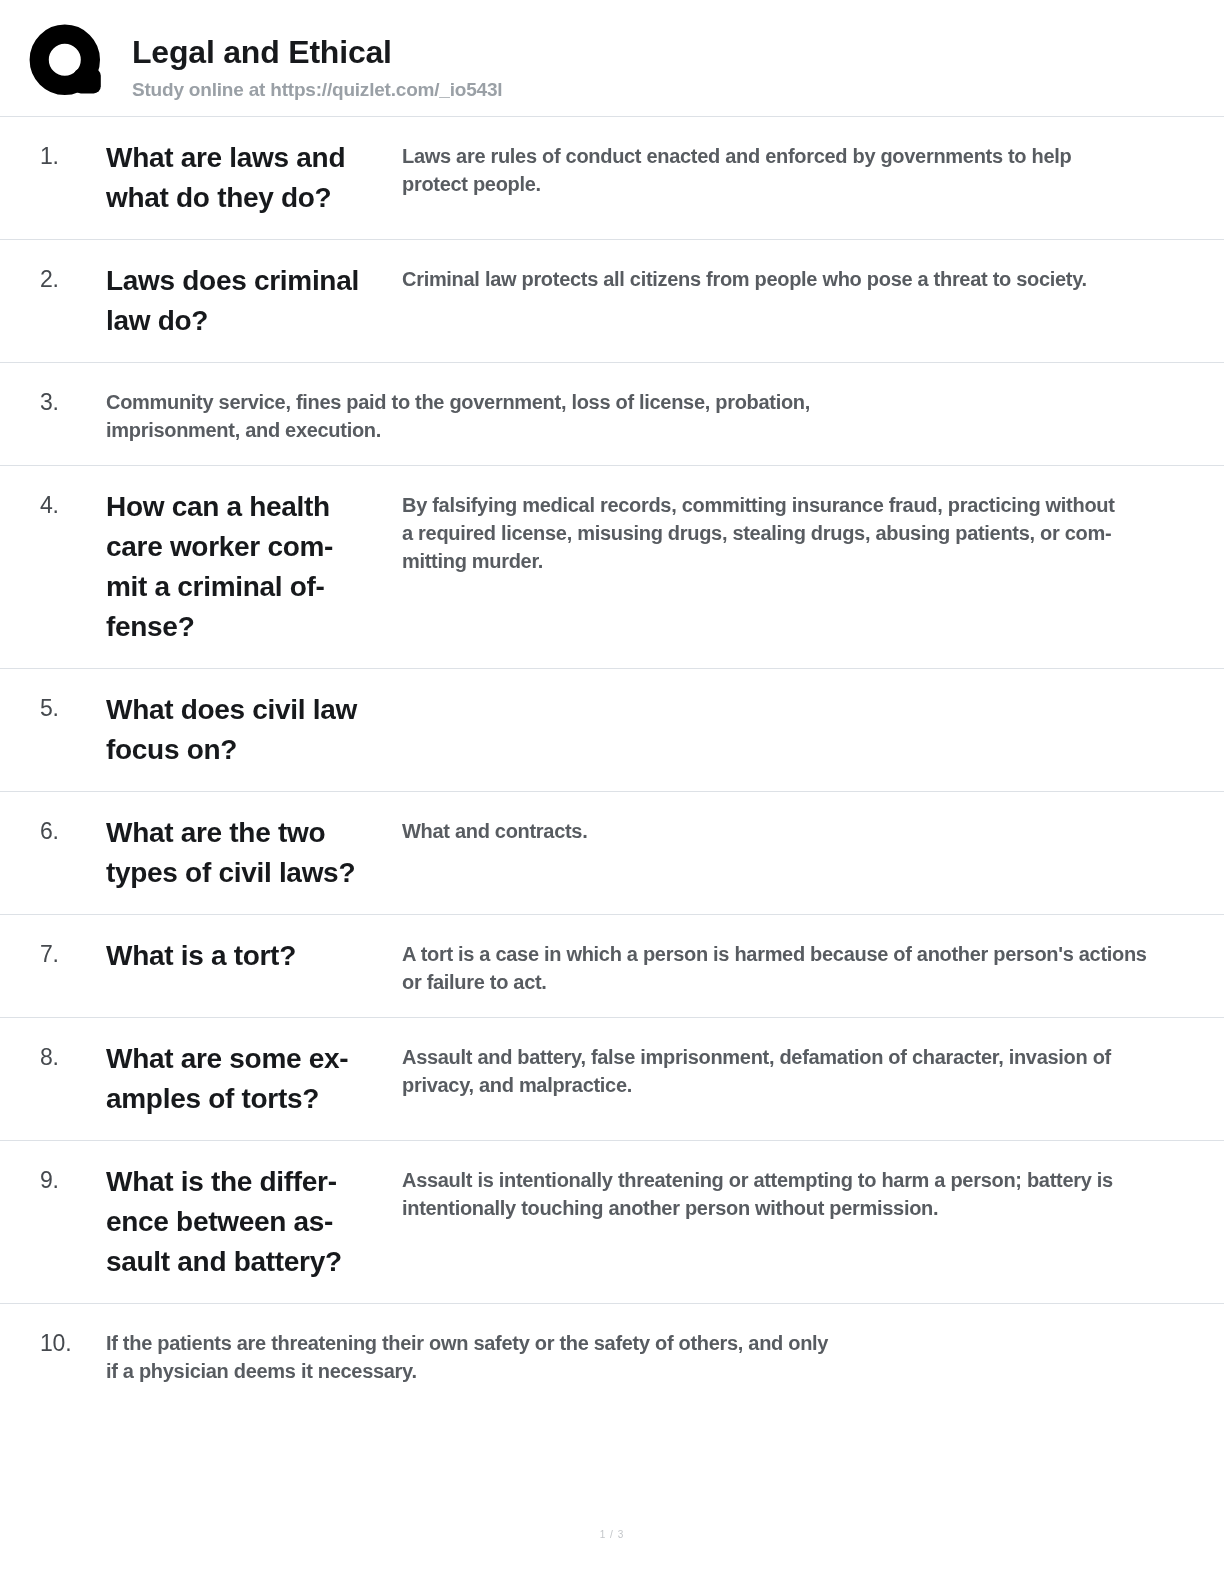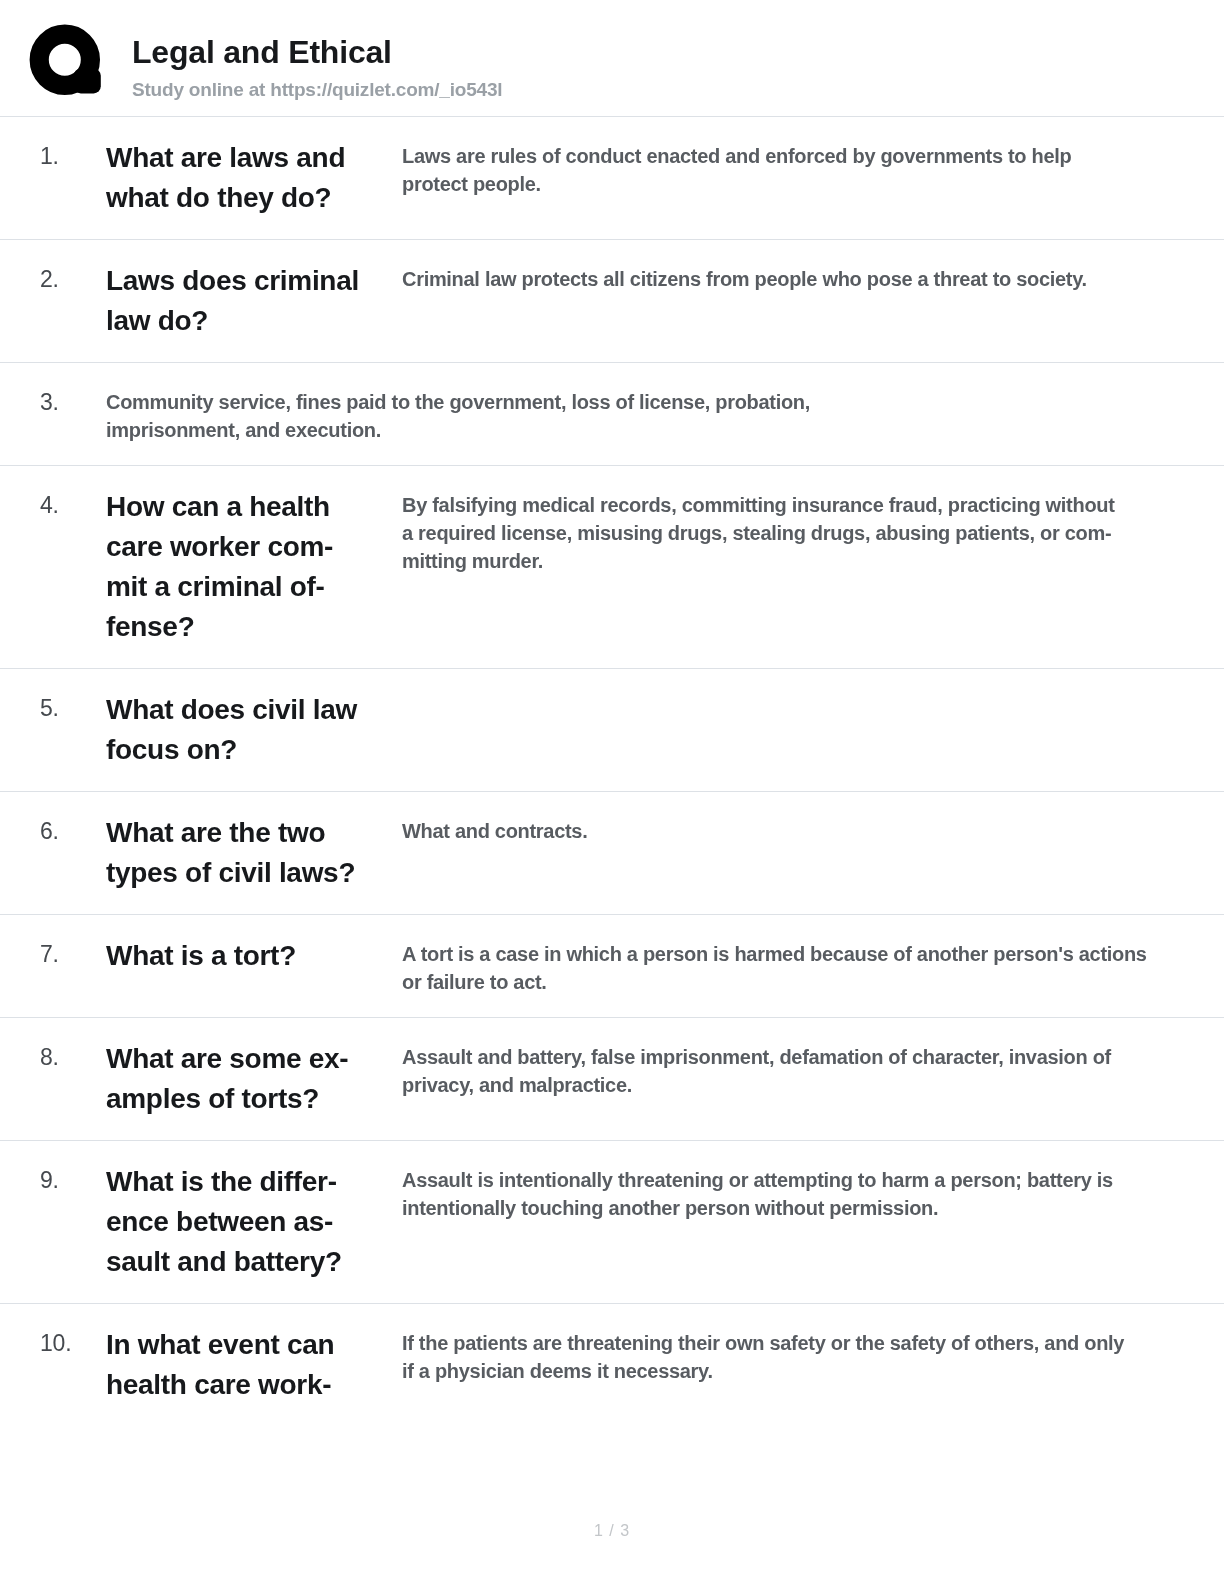--- a/index.html
+++ b/index.html
@@ -45,21 +45,21 @@
   .a{
     flex:1;
     font-size:20px;font-weight:700;color:#585c61;
     line-height:28px;letter-spacing:-0.3px;
     padding-top:4px;
     white-space:pre-line;
   }
   .footer{
     position:absolute;left:0;right:0;bottom:44px;
     text-align:center;
-    font-size:16px;color:#c3c6c9;letter-spacing:1px;
+    font-size:10px;color:#c3c6c9;letter-spacing:1px;
   }
 </style>
 </head>
 <body>
 
 <div class="header">
   <div class="logo">
     <svg viewBox="0 0 100 100" width="80" height="82" aria-hidden="true">
       <circle cx="46" cy="46" r="32" fill="none" stroke="#000000" stroke-width="24"></circle>
       <rect x="57" y="57" width="34" height="31" rx="9" fill="#000000"></rect>
@@ -136,20 +136,18 @@
     <div class="num">9.</div>
     <div class="q">What is the differ-
 ence between as-
 sault and battery?</div>
     <div class="a">Assault is intentionally threatening or attempting to harm a person; battery is
 intentionally touching another person without permission.</div>
   </div>
 
   <div class="row">
     <div class="num">10.</div>
-    <div class="q">In what event can
-health care work-</div>
     <div class="a">If the patients are threatening their own safety or the safety of others, and only
 if a physician deems it necessary.</div>
   </div>
 </div>
 
 <div class="footer">1 / 3</div>
 
 </body></html>

